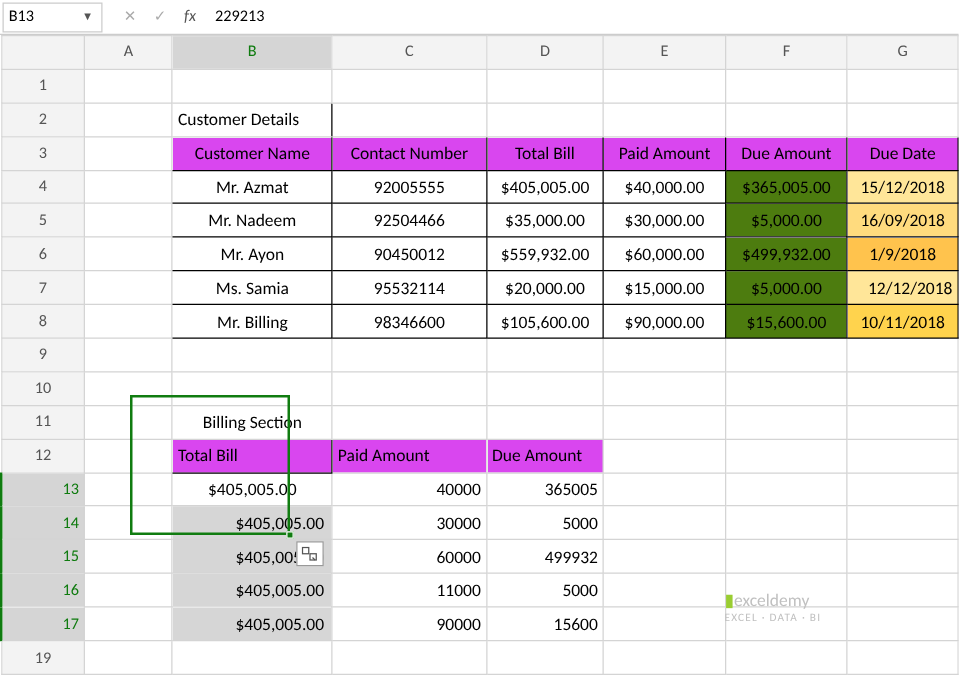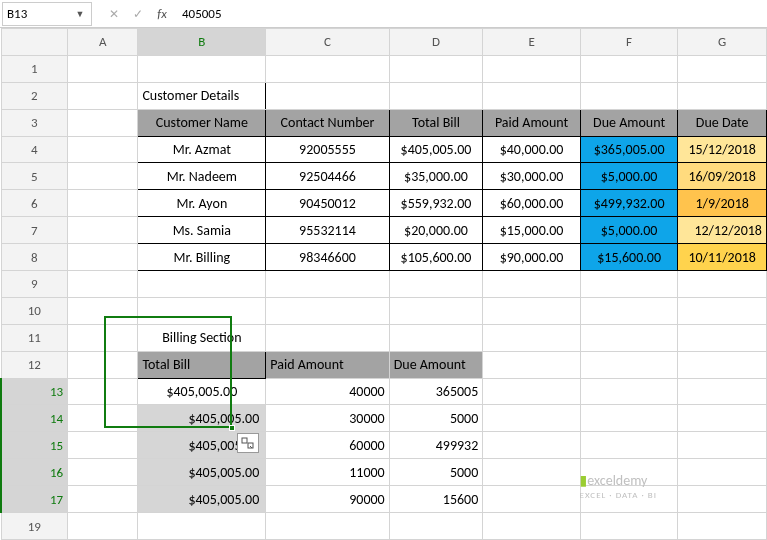--- a/index.html
+++ b/index.html
@@ -1,20 +1,20 @@
 <!DOCTYPE html>
 <html><head>
   <meta charset="utf-8">
   <style>
     * { box-sizing: border-box; margin: 0; padding: 0; }
     body { font-family: Calibri, Arial, sans-serif; font-size: 14px; background: #fff; overflow: hidden; width: 767px; height: 540px; position: relative; }
     
     
     .formula-area { display: flex; height: 28px; border-bottom: 1px solid #ccc; background: #fff; align-items: center; }
-    .name-box { width: 90px; height: 24px; border: 1px solid #ccc; background: #fff; display: flex; align-items: center; padding: 0 4px; margin: 2px 2px 2px 2px; position: relative; justify-content: center; }
+    .name-box { width: 80px; height: 24px; border: 1px solid #ccc; background: #fff; display: flex; align-items: center; padding: 0 4px; margin: 2px 2px 2px 2px; position: relative; justify-content: center; }
     .name-box-text { flex: 1; font-size: 13px; }
     .name-box-dropdown { width: 14px; text-align: center; color: #555; font-size: 9px; }
     .fx-controls { display: flex; align-items: center; gap: 0; margin-left: 8px; }
     .fx-btn { width: 24px; height: 22px; display: flex; align-items: center; justify-content: center; color: #aaa; font-size: 12px; }
     .fx-btn.fx { font-style: italic; color: #555; font-size: 13px; }
     .formula-input { flex: 1; padding: 0 8px; font-size: 13px; height: 24px; line-height: 24px; }
     
     
     .grid-container { display: flex; height: calc(100% - 28px); }
     .grid { border-collapse: collapse; table-layout: fixed; }
@@ -32,23 +32,23 @@
     .col-D { width: 94px; }
     .col-E { width: 98px; }
     .col-F { width: 98px; }
     .col-G { width: 88px; }
     .row-header.sel-range { background: #d5d5d5; color: #0f7b0f; border-left: 2px solid #0f7b0f; }
     .col-header th.sel-col { background: #d5d5d5; color: #0f7b0f; }
     
     td { height: 22px; padding: 0 4px; font-size: 14px; }
     
     
-    .hdr-orange { background: #a3a3a3; text-align: center; border: 1px solid #000 !important; }
+    .hdr-orange { background: #d946ef; text-align: center; border: 1px solid #000 !important; }
     .data-cell { border: 1px solid #000 !important; text-align: center; }
-    .due-cell { background: #0ea5e9; border: 1px solid #000 !important; text-align: center; }
+    .due-cell { background: #4d7c0f; border: 1px solid #000 !important; text-align: center; }
     .date-cell { border: 1px solid #000 !important; text-align: center; }
     .date-1 { background: #ffe699; }
     .date-2 { background: #ffdb7e; }
     .date-3 { background: #ffc34d; }
     .date-4 { background: #ffe699; padding-left: 16px; }
     .date-5 { background: #ffd34d; }
     
     .cust-details { border-top: 1px solid #000 !important; border-left: 1px solid #000 !important; border-right: 1px solid #000 !important; padding-left: 4px; }
     .billing-sect { text-align: center; }
     
@@ -74,21 +74,21 @@
 <div class="formula-area">
   <div class="name-box">
     <span class="name-box-text">B13</span>
     <span class="name-box-dropdown">▼</span>
   </div>
   <div class="fx-controls">
     <div class="fx-btn">✕</div>
     <div class="fx-btn">✓</div>
     <div class="fx-btn fx">fx</div>
   </div>
-  <div class="formula-input">405005</div>
+  <div class="formula-input">229213</div>
 </div>
 
 <div class="grid-container">
 <table class="grid">
   <tbody>
         <tr class="col-header">
     <th class="corner"></th>
     <th class="col-A">A</th>
     <th class="col-B sel-col">B</th>
     <th class="col-C">C</th>

